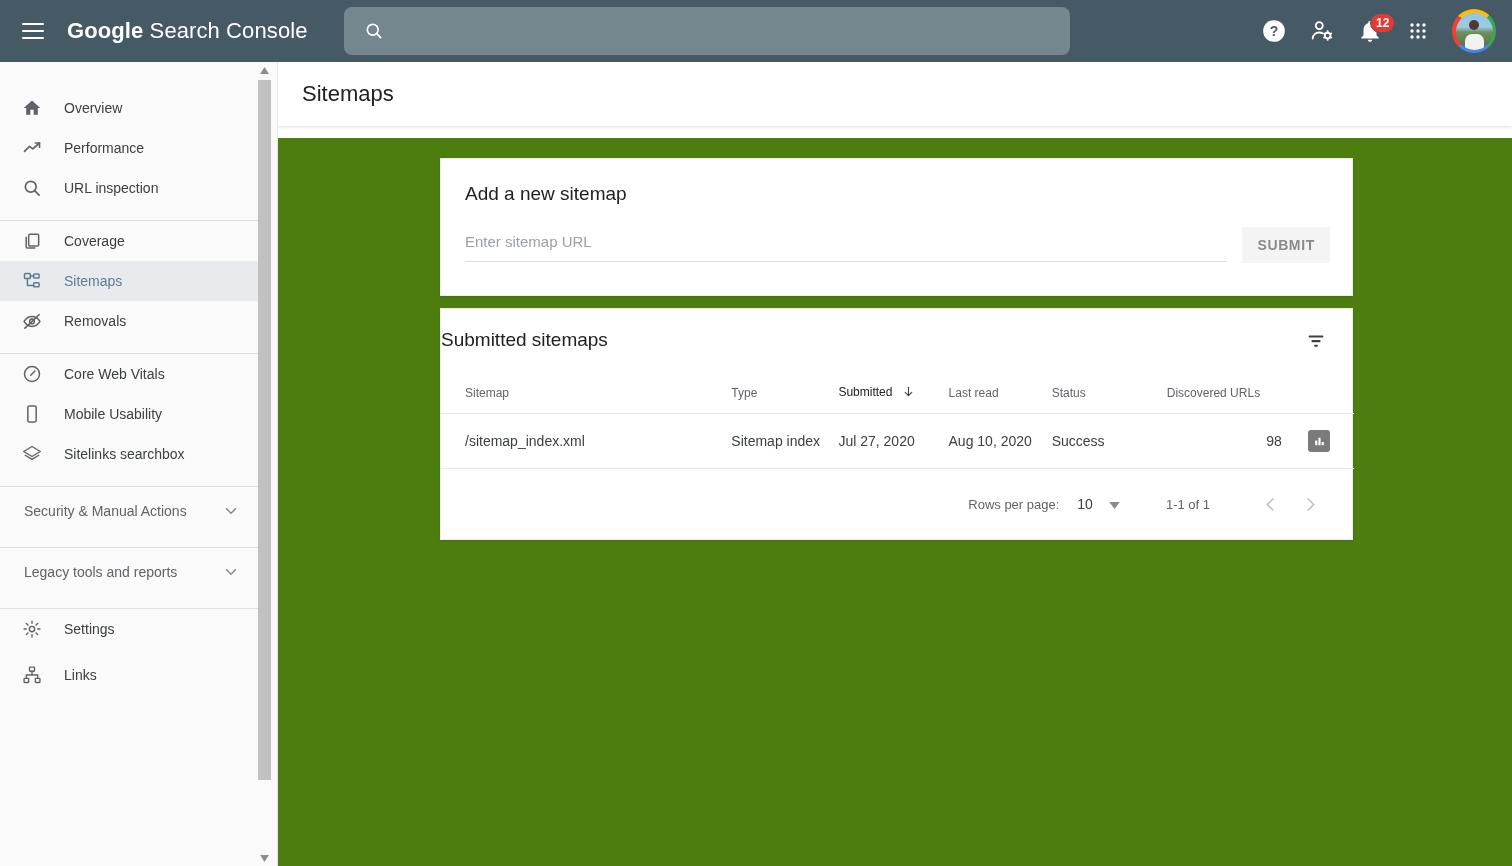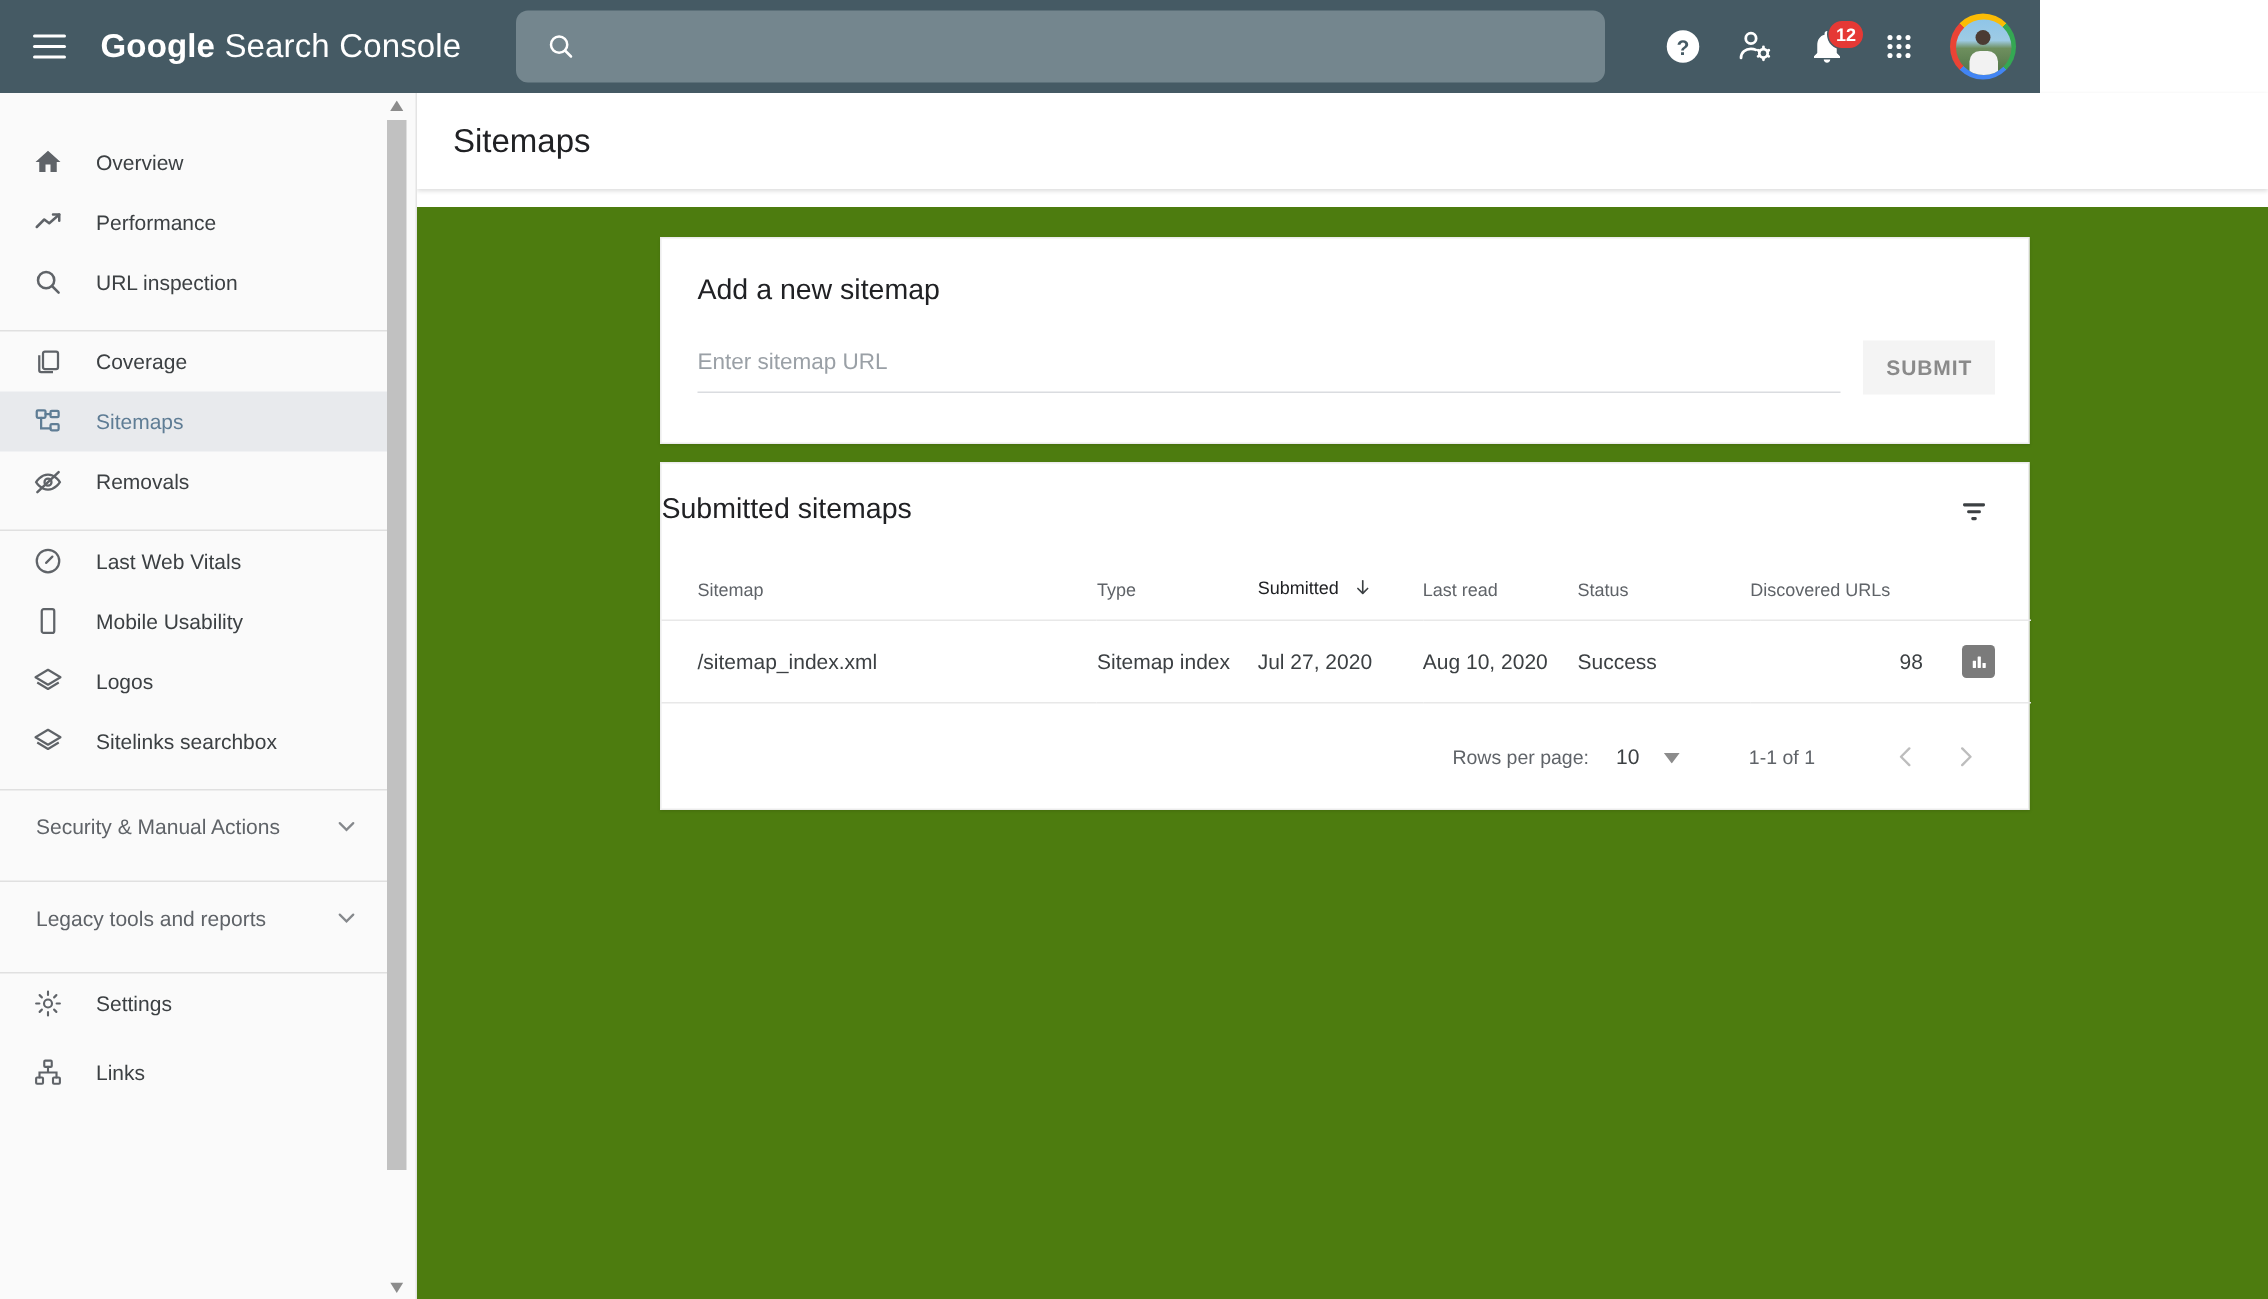--- a/index.html
+++ b/index.html
@@ -9,21 +9,21 @@
     height: 866px;
     overflow: hidden;
     font-family: "Liberation Sans", sans-serif;
     background: #ffffff;
   }
 
   
   .topbar {
     position: absolute;
     top: 0; left: 0;
-    width: 1360px; height: 62px;
+    width: 1512px; height: 62px;
     background: #455a64;
     display: flex;
     align-items: center;
     z-index: 30;
   }
   .hamburger {
     width: 24px; height: 24px;
     margin-left: 22px;
     display: flex; flex-direction: column; justify-content: center;
     gap: 5px;
@@ -478,41 +478,32 @@
     <div class="nav-divider"></div>
 
 
     <div class="nav-item">
       <span class="ic">
         <svg width="20" height="20" viewBox="0 0 24 24" fill="none" stroke="#5f6368" stroke-width="1.8">
           <circle cx="12" cy="12" r="9"></circle>
             <line x1="15.5" y1="8.5" x2="10.5" y2="13.5" stroke-linecap="round"></line>
         </svg>
       </span>
-      <span>Last Web Vitals</span>
+      <span>Core Web Vitals</span>
     </div>
 
     <div class="nav-item">
       <span class="ic">
         <svg width="20" height="20" viewBox="0 0 24 24" fill="none" stroke="#5f6368" stroke-width="1.8">
           <rect x="7" y="2.5" width="10" height="19" rx="1.6"></rect>
         </svg>
       </span>
       <span>Mobile Usability</span>
     </div>
 
-    <div class="nav-item">
-      <span class="ic">
-        <svg width="20" height="20" viewBox="0 0 24 24" fill="none" stroke="#5f6368" stroke-width="1.7" stroke-linejoin="round">
-          <polygon points="12,3 22,9 12,15 2,9"></polygon>
-            <polyline points="3.4,13.2 12,18.4 20.6,13.2"></polyline>
-        </svg>
-      </span>
-      <span>Logos</span>
-    </div>
 
     <div class="nav-item">
       <span class="ic">
         <svg width="20" height="20" viewBox="0 0 24 24" fill="none" stroke="#5f6368" stroke-width="1.7" stroke-linejoin="round">
           <polygon points="12,3 22,9 12,15 2,9"></polygon>
             <polyline points="3.4,13.2 12,18.4 20.6,13.2"></polyline>
         </svg>
       </span>
       <span>Sitelinks searchbox</span>
     </div>

